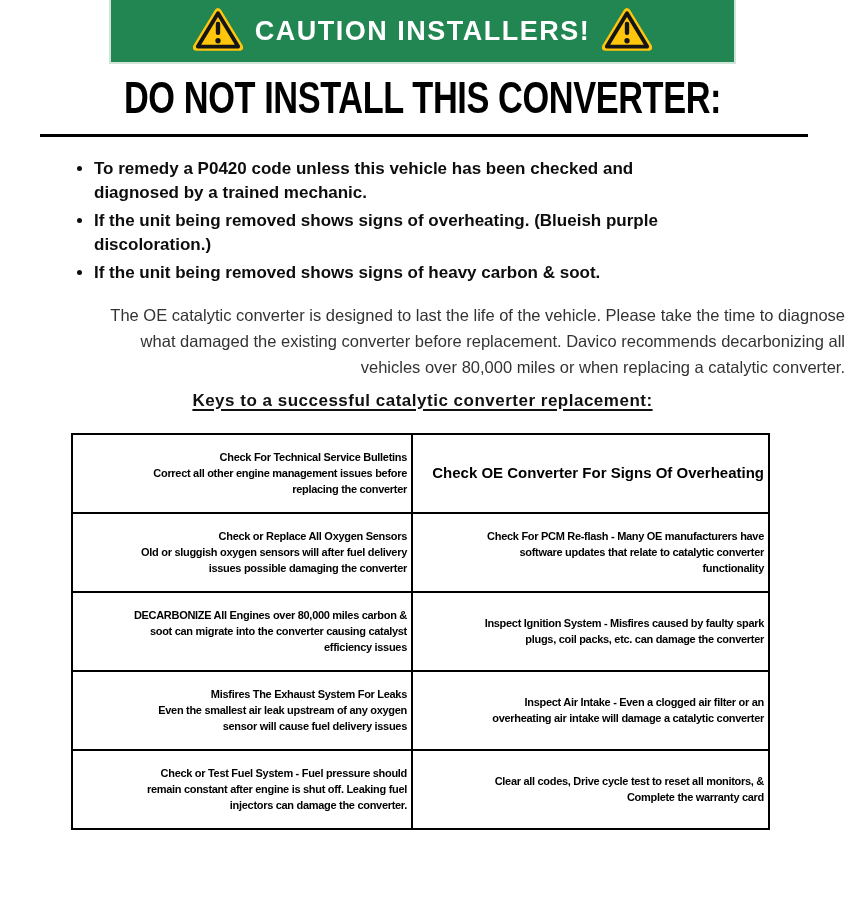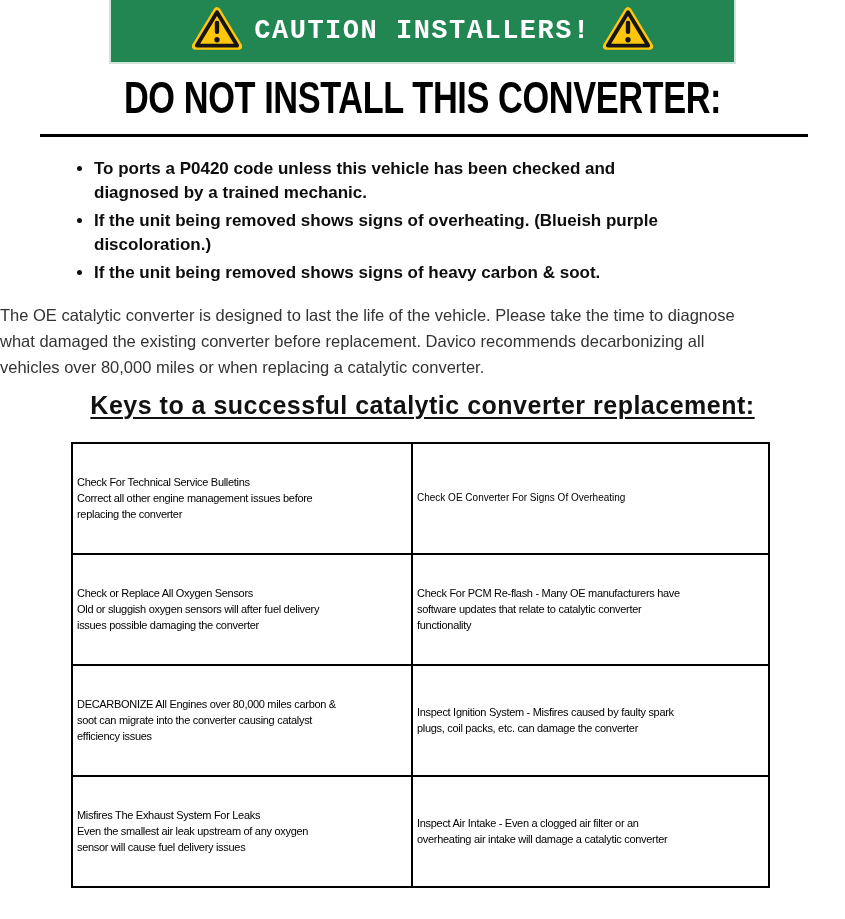--- a/index.html
+++ b/index.html
@@ -10,21 +10,20 @@
     color: #000;
     overflow: hidden;
   }
   .banner {
     width: 623px; height: 62px;
     margin: 0 auto;
     background: #218651;
     display: flex; align-items: center; justify-content: center;
     gap: 12px;
     box-shadow: 0 0 0 2px #cfe3d6;
-    font-family: Liberation Mono, monospace;
   }
   .banner-title {
     color: #ffffff;
     font-weight: bold;
     font-size: 27px;
     letter-spacing: 1.5px;
     white-space: nowrap;
   }
   .warn-icon { display: block; }
   .headline {
@@ -52,58 +51,58 @@
     line-height: 23.5px;
     color: #0d0d0d;
   }
   .warnings-list li {
     margin-bottom: 5px;
     white-space: pre-line;
   }
   .intro-paragraph {
     margin: 17px auto 0;
     width: 845px;
-    text-align: left;
+    text-align: right;
     font-size: 16.5px;
     line-height: 26px;
     color: #333333;
     white-space: pre-line;
   }
   .keys-heading {
     margin-top: 11px;
     text-align: center;
     font-weight: bold;
-    font-size: 25px;
+    font-size: 17px;
     letter-spacing: 0.5px;
     color: #111;
     text-decoration: underline;
     text-decoration-thickness: 2px;
     text-underline-offset: 3px;
   }
   .tips-table {
     margin: 22px 0 0 71px;
     border-collapse: collapse;
     table-layout: fixed;
     width: 697px;
   }
   .tips-table td {
     border: 2.5px solid #000;
     height: 71px;
-    text-align: left;
+    text-align: right;
     vertical-align: middle;
-    font-weight: normal;
+    font-weight: bold;
     font-size: 11px;
     letter-spacing: -0.3px;
     line-height: 16px;
-    padding: 19px 4px;
+    padding: 3px 4px;
     white-space: pre-line;
     color: #000;
   }
   .tips-table td.big {
-    font-size: 10px;
+    font-size: 15px;
     line-height: 18px;
     letter-spacing: 0;
     border-radius: 15px;
   }
   .col-left  { width: 340px; }
   .col-right { width: 357px; }
 </style>
 </head>
 <body>
 
@@ -125,21 +124,21 @@
       <circle cx="32" cy="43.5" r="3.4" fill="#151515"></circle>
     </svg>
   </span>
 </div>
 
 <div class="headline">DO NOT INSTALL THIS CONVERTER:</div>
 
 <div class="title-divider"></div>
 
 <ul class="warnings-list">
-  <li>To ports a P0420 code unless this vehicle has been checked and
+  <li>To remedy a P0420 code unless this vehicle has been checked and
 diagnosed by a trained mechanic.</li>
   <li>If the unit being removed shows signs of overheating. (Blueish purple
 discoloration.)</li>
   <li>If the unit being removed shows signs of heavy carbon &amp; soot.</li>
 </ul>
 
 <div class="intro-paragraph">The OE catalytic converter is designed to last the life of the vehicle. Please take the time to diagnose
 what damaged the existing converter before replacement. Davico recommends decarbonizing all
 vehicles over 80,000 miles or when replacing a catalytic converter.</div>
 
@@ -172,14 +171,21 @@
       <td>Inspect Ignition System - Misfires caused by faulty spark
 plugs, coil packs, etc. can damage the converter</td>
     </tr>
     <tr>
       <td>Misfires The Exhaust System For Leaks
 Even the smallest air leak upstream of any oxygen
 sensor will cause fuel delivery issues</td>
       <td>Inspect Air Intake - Even a clogged air filter or an
 overheating air intake will damage a catalytic converter</td>
     </tr>
+    <tr>
+      <td>Check or Test Fuel System - Fuel pressure should
+remain constant after engine is shut off.  Leaking fuel
+injectors can damage the converter.</td>
+      <td>Clear all codes,  Drive cycle test to reset all monitors, &amp;
+Complete the warranty card</td>
+    </tr>
   </tbody>
 </table>
 
 </body></html>

